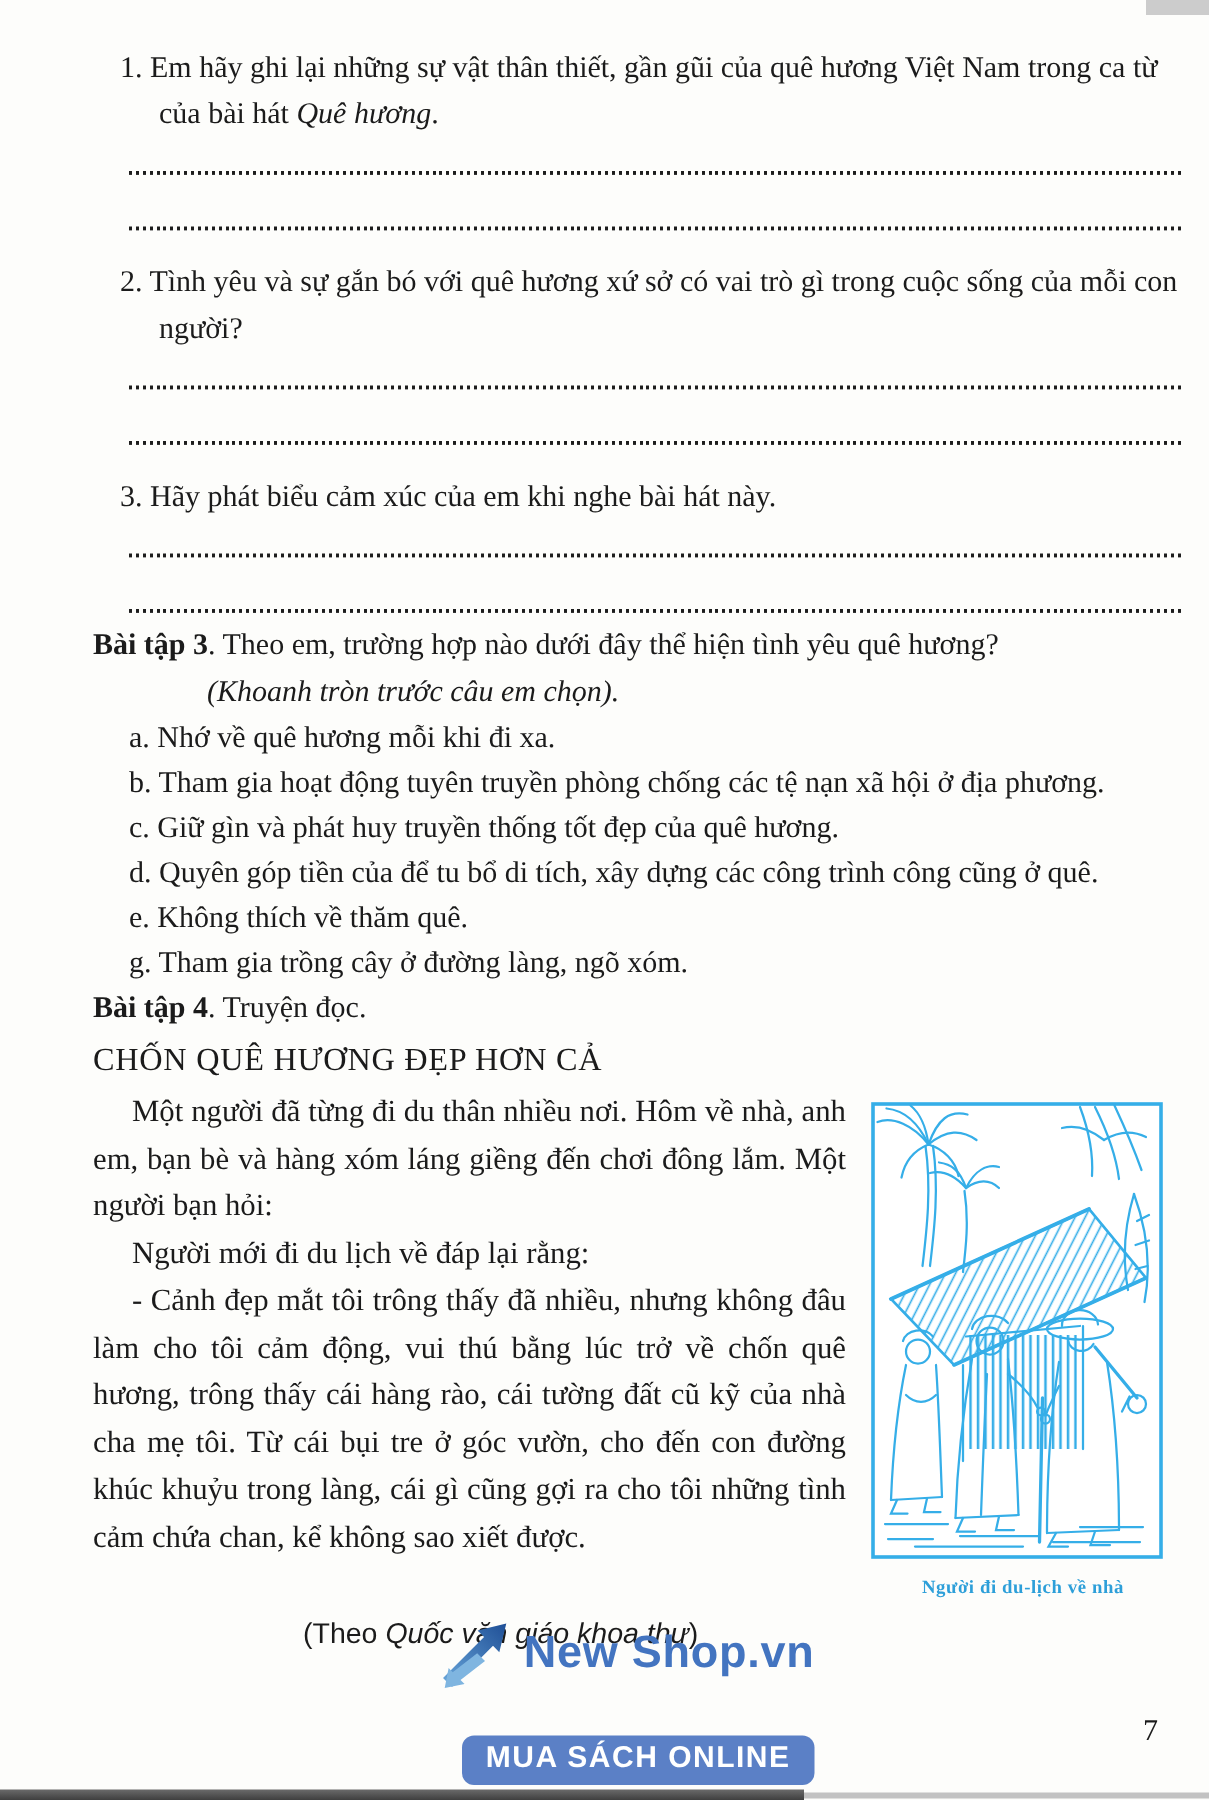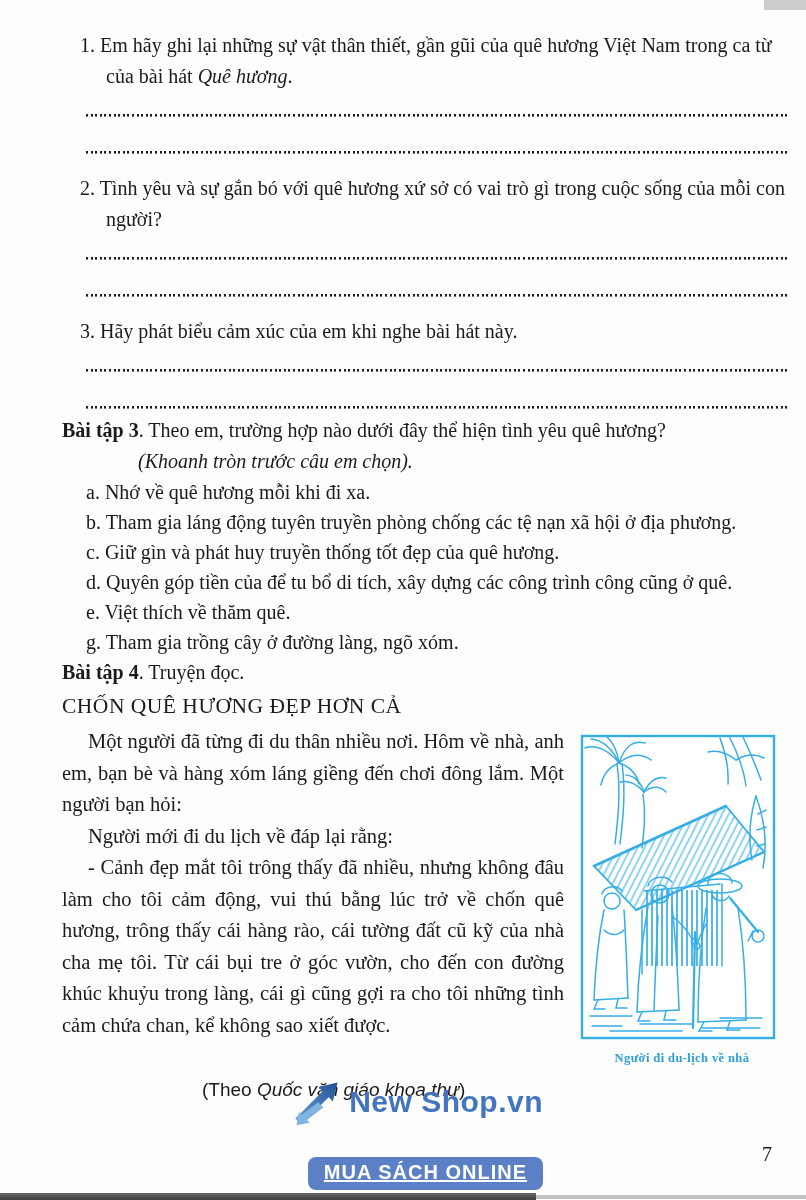--- a/index.html
+++ b/index.html
@@ -51,21 +51,21 @@
   .brand { position:absolute; left:283px; bottom:10px; width:260px;
            display:flex; flex-direction:column; align-items:flex-end;gap:20px; }
   .brand-row { display:flex; align-items:center; gap:4px; }
   .brand-name {
     font-family:"Liberation Sans", sans-serif; font-weight:bold;
     font-size:30px; color:#4374c0; letter-spacing:.5px;
   }
   .brand-tagline {
     margin-top:2px; background:#5b80c6; color:#ffffff; border-radius:8px;
     font-family:"Liberation Sans", sans-serif; font-weight:bold;
-    font-size:20px; letter-spacing:1px; padding:4px 16px 6px;text-decoration:underline;
+    font-size:20px; letter-spacing:1px; padding:4px 16px 6px;
   }
   .page-number { position:absolute; right:34px; bottom:34px; font-size:20px; }
   .scan-strip-dark { position:absolute; left:0; bottom:0; width:536px; height:7px;
     background:linear-gradient(180deg,#6a6a6a,#3f3f3f); }
   .scan-strip-light { position:absolute; left:536px; bottom:1px; width:270px; height:4px; background:#c2c2c2; }
   .scan-corner { position:absolute; right:0; top:0; width:42px; height:10px; background:#cccccc; }
 </style>
 </head>
 <body>
 
@@ -87,24 +87,24 @@
     <p class="q mt4"><span>3.</span> <span>Hãy phát biểu cảm xúc của em khi nghe bài hát này.</span></p>
     <div class="answer-area">
       <div class="dotline first"></div>
       <div class="dotline"></div>
     </div>
 
     <p class="ex-head"><span class="bold">Bài tập 3</span><span>. Theo em, trường hợp nào dưới đây thể hiện tình yêu quê hương?</span></p>
     <p class="instruction">(Khoanh tròn trước câu em chọn).</p>
 
     <p class="option"><span>a.</span> <span>Nhớ về quê hương mỗi khi đi xa.</span></p>
-    <p class="option"><span>b.</span> <span>Tham gia láng động tuyên truyền phòng chống các tệ nạn xã hội ở địa phương.</span></p>
+    <p class="option"><span>b.</span> <span>Tham gia hoạt động tuyên truyền phòng chống các tệ nạn xã hội ở địa phương.</span></p>
     <p class="option"><span>c.</span> <span>Giữ gìn và phát huy truyền thống tốt đẹp của quê hương.</span></p>
     <p class="option"><span>d.</span> <span>Quyên góp tiền của để tu bổ di tích, xây dựng các công trình công cũng ở quê.</span></p>
-    <p class="option"><span>e.</span> <span>Việt thích về thăm quê.</span></p>
+    <p class="option"><span>e.</span> <span>Không thích về thăm quê.</span></p>
     <p class="option"><span>g.</span> <span>Tham gia trồng cây ở đường làng, ngõ xóm.</span></p>
 
     <p><span class="bold">Bài tập 4</span><span>. Truyện đọc.</span></p>
     <p class="story-title">CHỐN QUÊ HƯƠNG ĐẸP HƠN CẢ</p>
 
     <div class="story-wrap">
       <div class="story-col">
         <p>Một người đã từng đi du thân nhiều nơi. Hôm về nhà, anh em, bạn bè và hàng xóm láng giềng đến chơi đông lắm. Một người bạn hỏi:</p>
         <p>Người mới đi du lịch về đáp lại rằng:</p>
         <p>- Cảnh đẹp mắt tôi trông thấy đã nhiều, nhưng không đâu làm cho tôi cảm động, vui thú bằng lúc trở về chốn quê hương, trông thấy cái hàng rào, cái tường đất cũ kỹ của nhà cha mẹ tôi. Từ cái bụi tre ở góc vườn, cho đến con đường khúc khuỷu trong làng, cái gì cũng gợi ra cho tôi những tình cảm chứa chan, kể không sao xiết được.</p>

